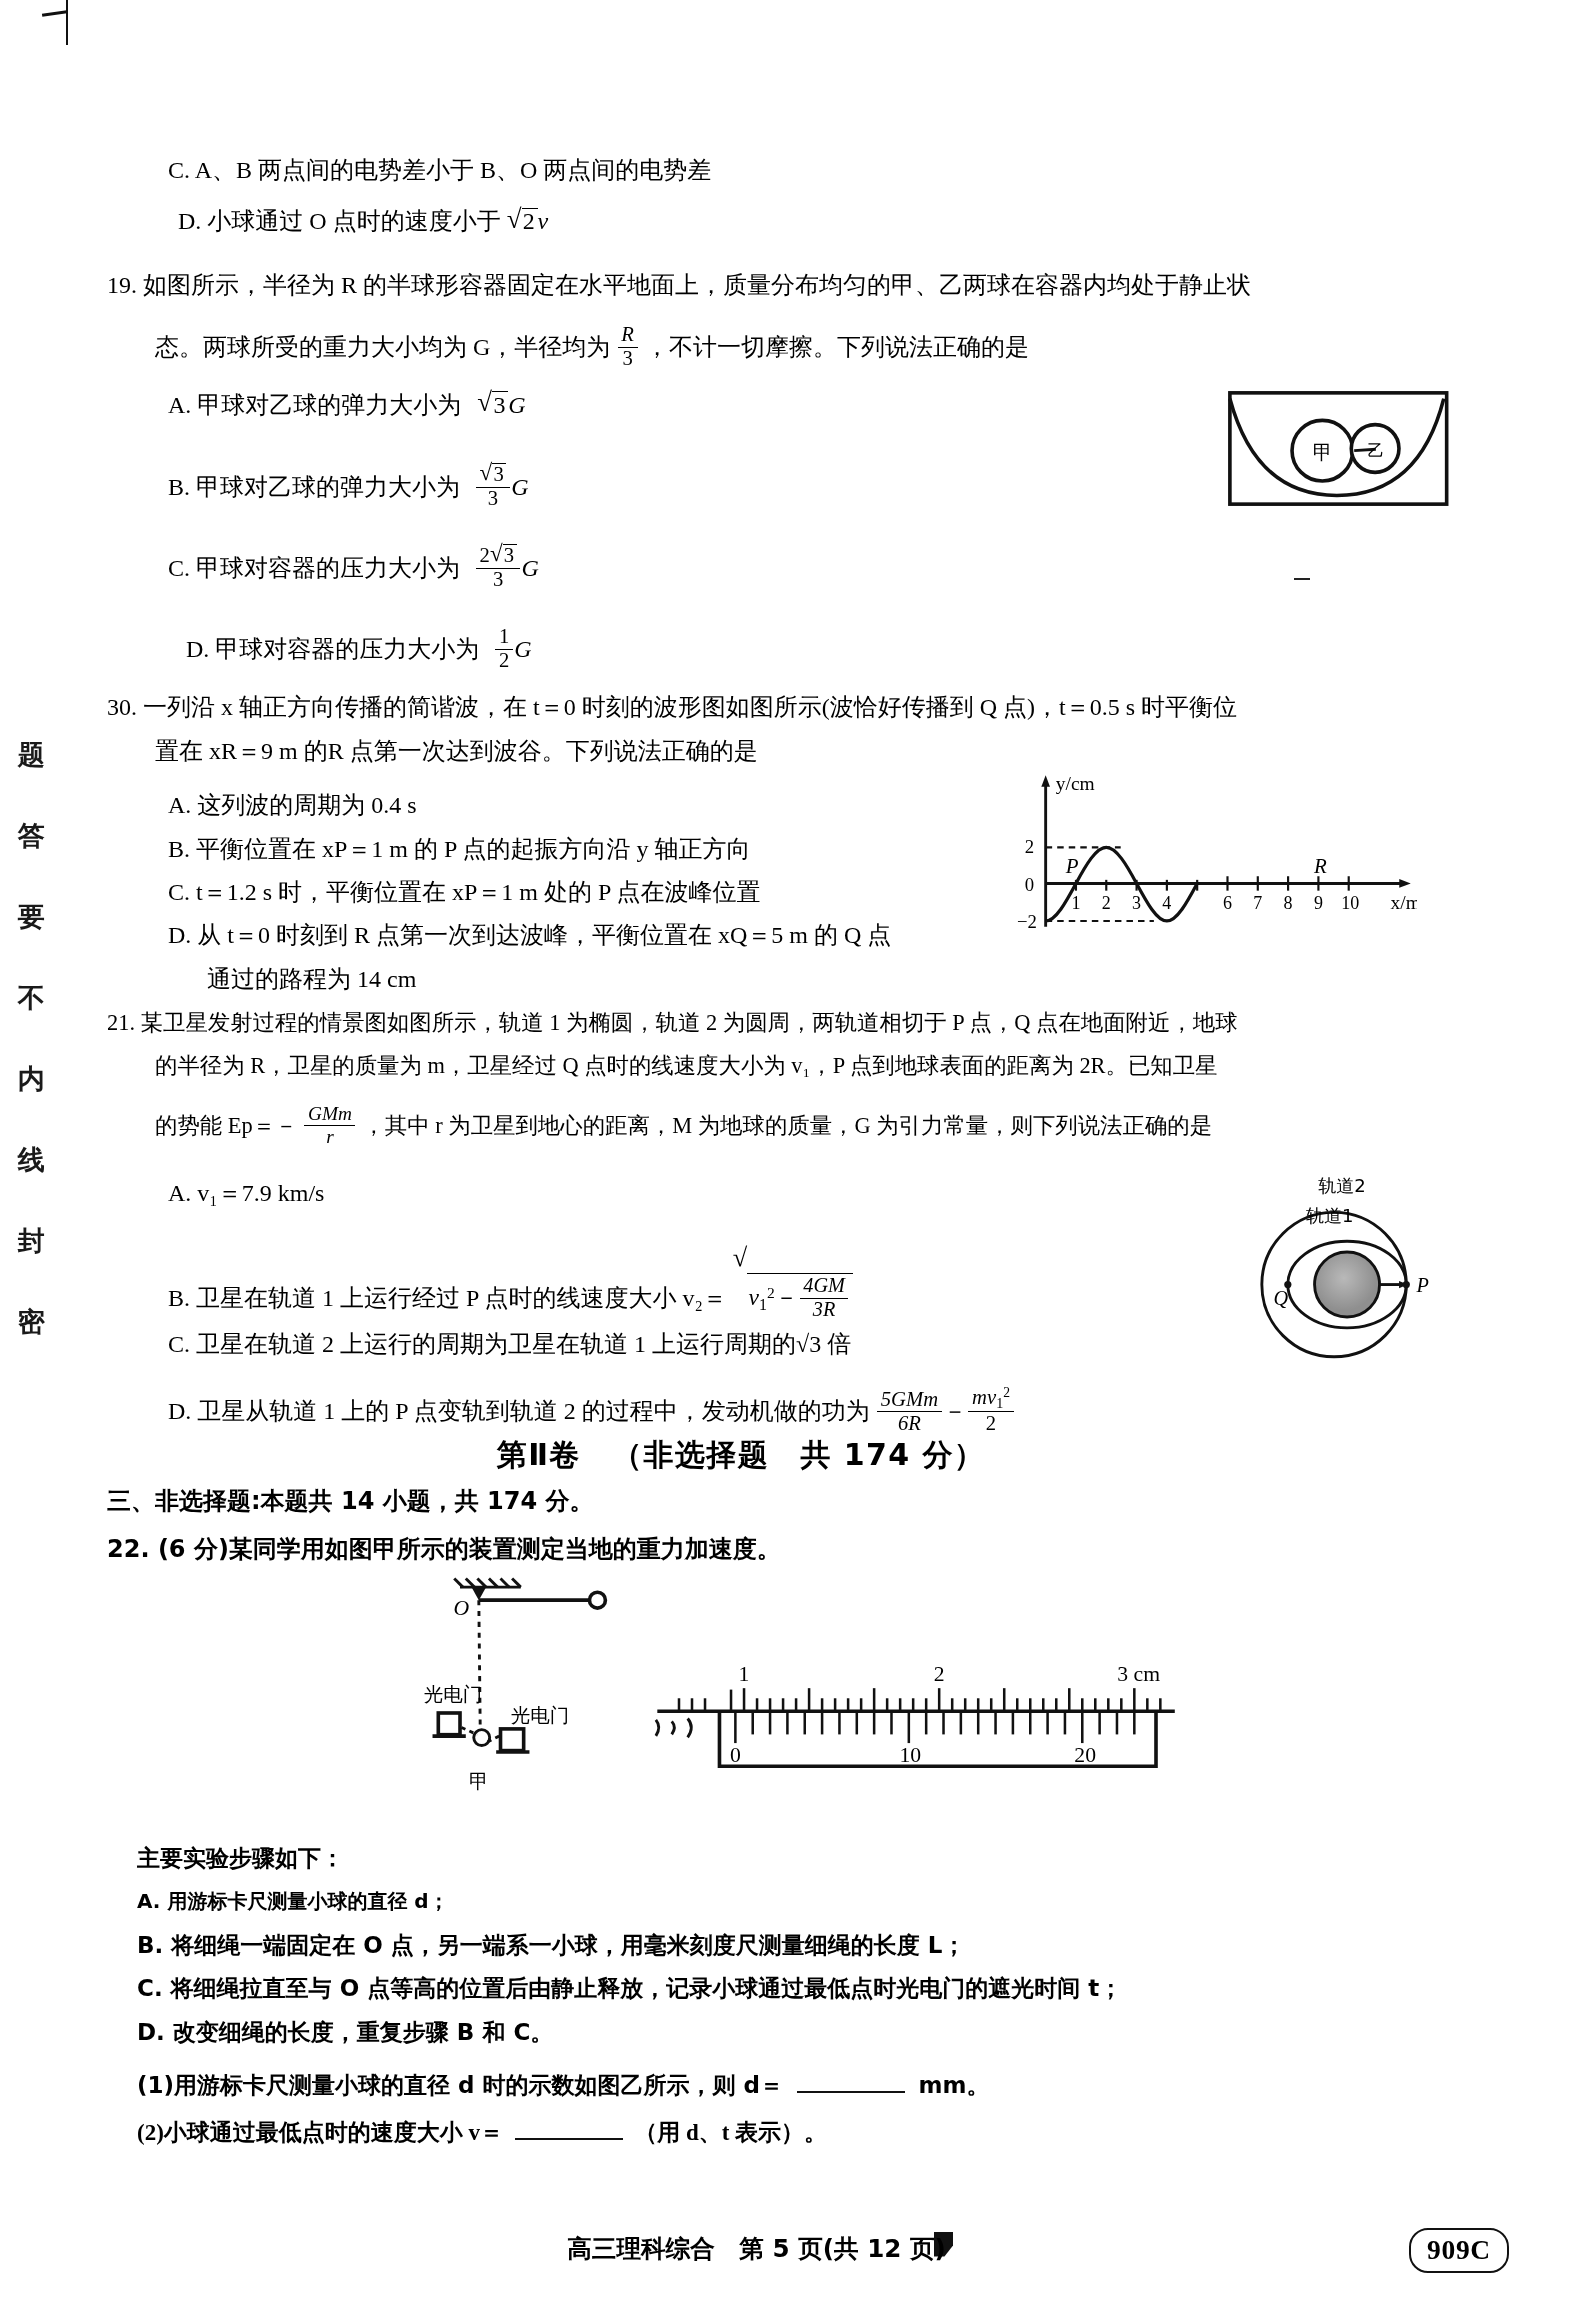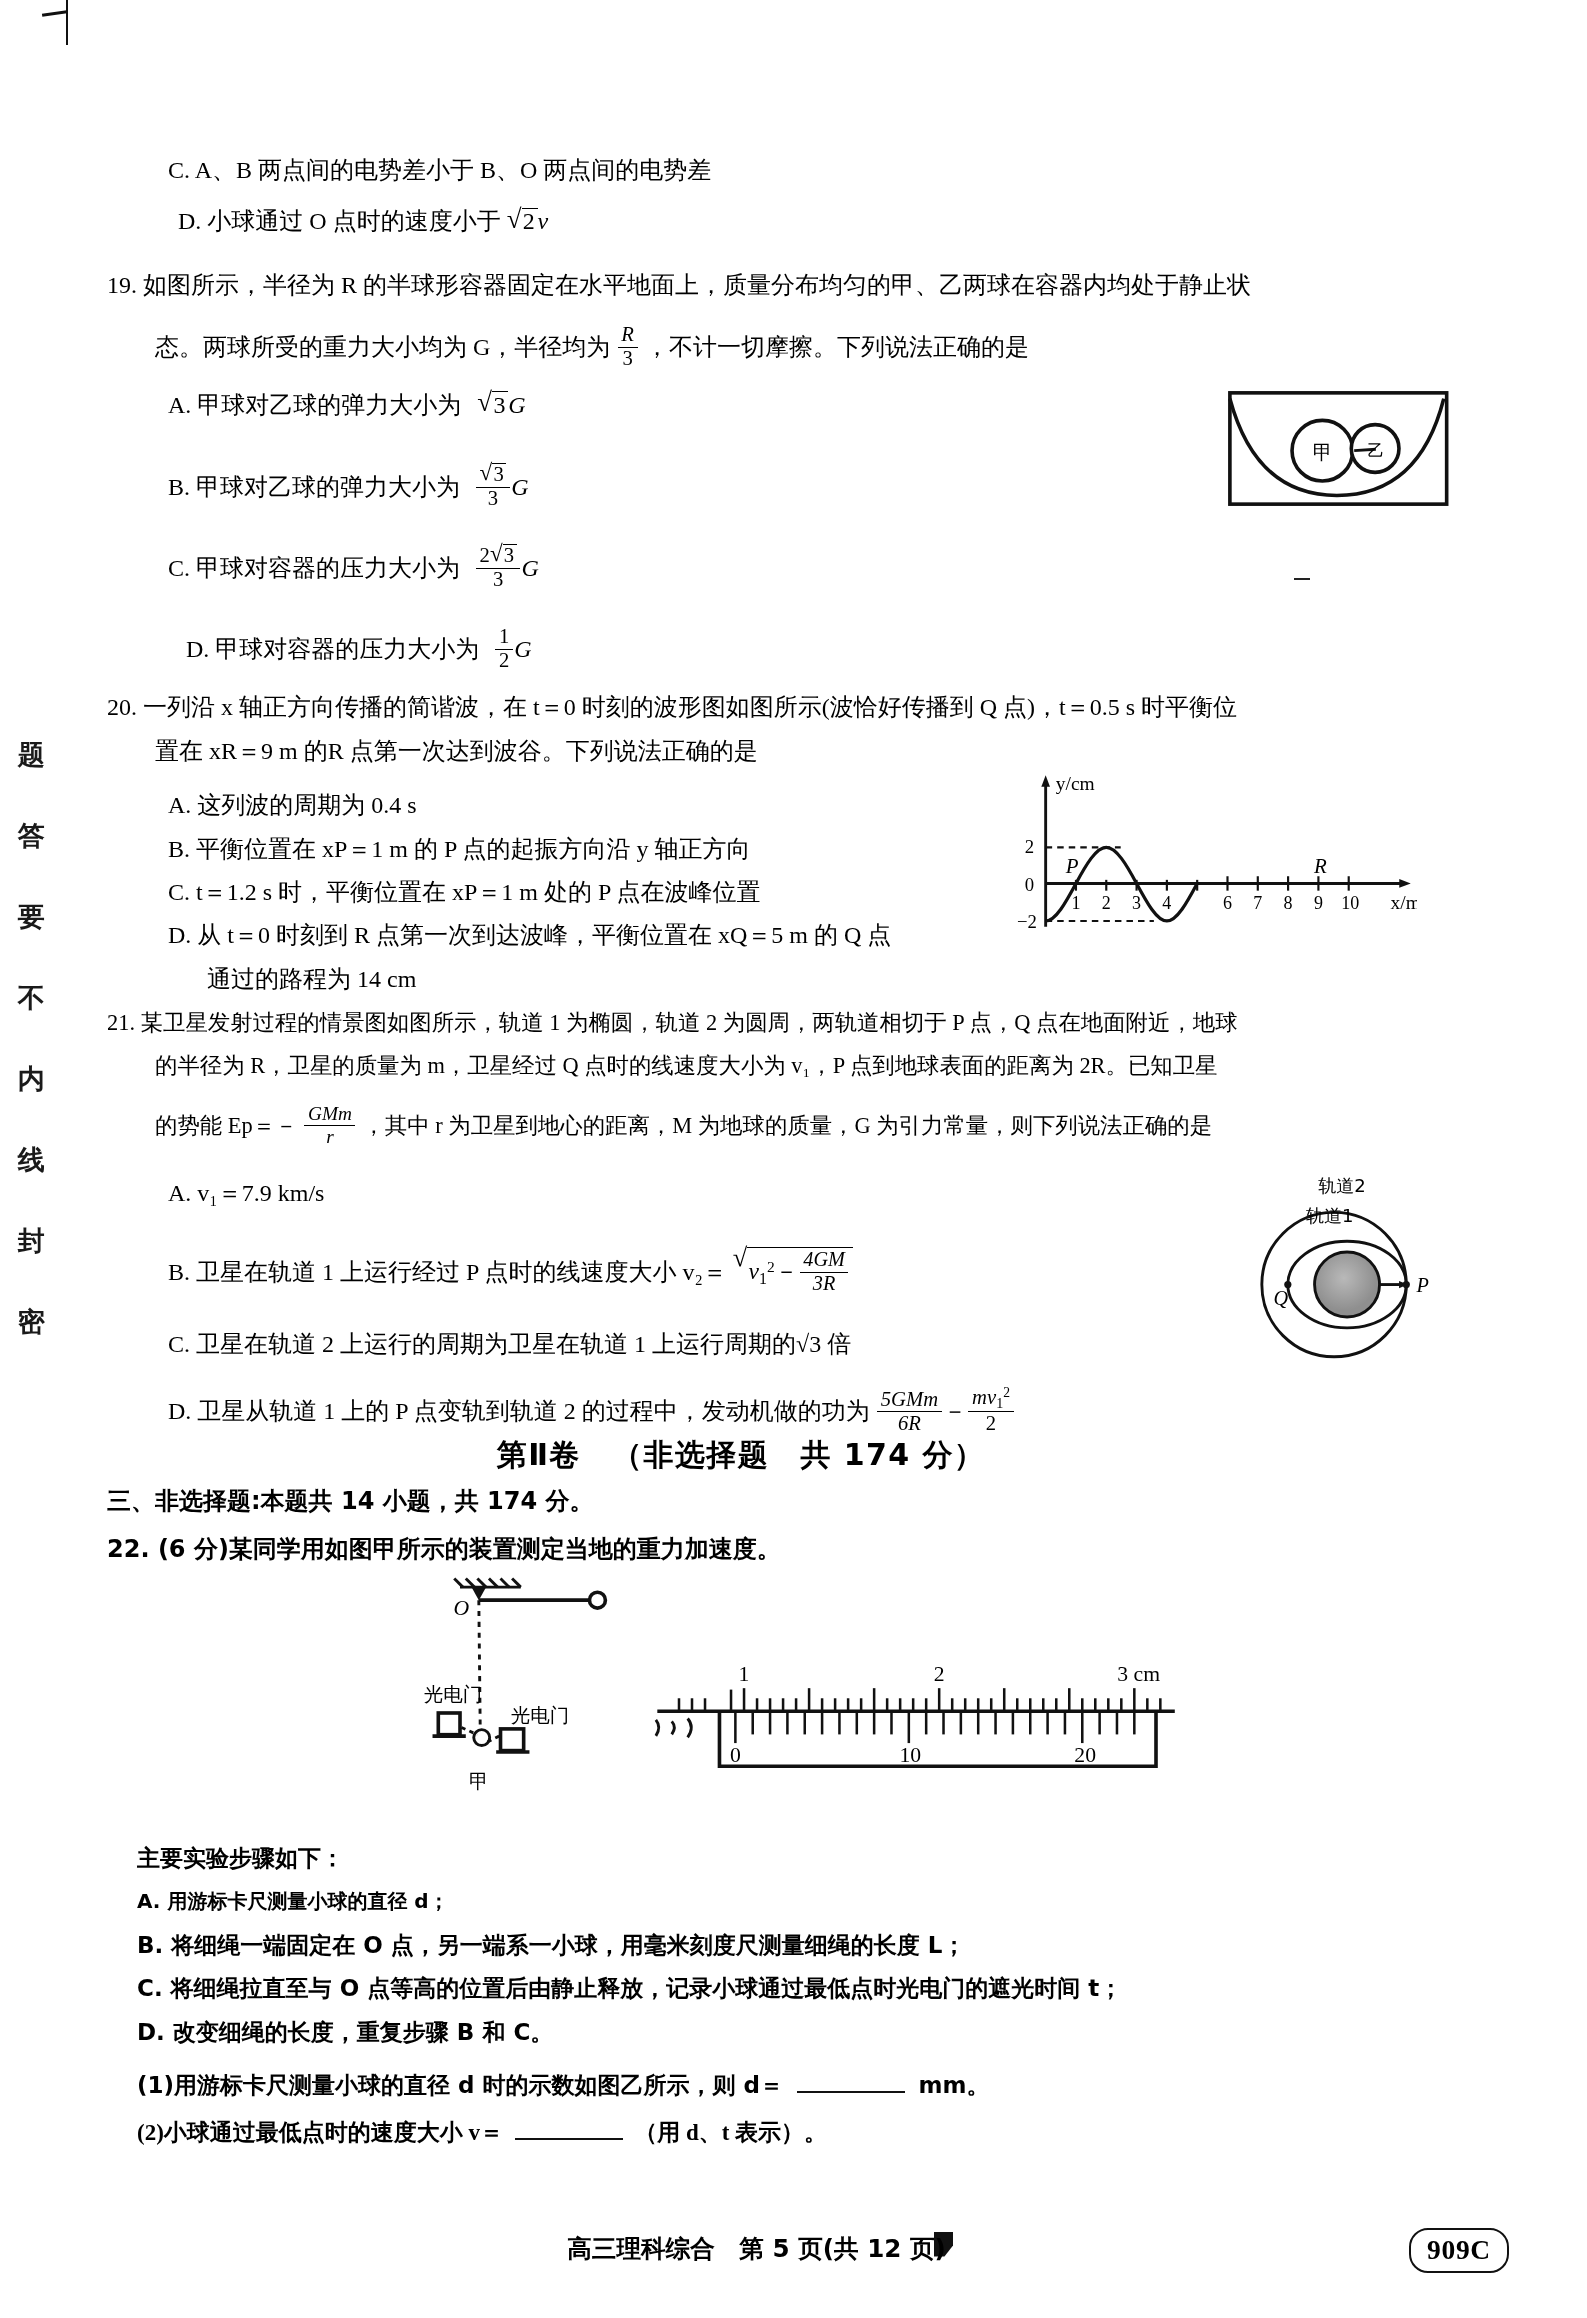--- a/index.html
+++ b/index.html
@@ -167,21 +167,21 @@
     <path d="M4 16 Q 40 150 152 150 Q 266 150 300 16" fill="none" stroke="#111" stroke-width="5"></path>
     <circle cx="132" cy="88" r="42" fill="#fff" stroke="#111" stroke-width="5"></circle>
     <circle cx="205" cy="85" r="33" fill="#fff" stroke="#111" stroke-width="5"></circle>
     <line x1="176" y1="88" x2="206" y2="86" stroke="#111" stroke-width="4"></line>
     <text x="132" y="100" font-size="27" font-family="DejaVu Sans, sans-serif" text-anchor="middle">甲</text>
     <text x="206" y="95" font-size="23" font-family="DejaVu Sans, sans-serif" text-anchor="middle">乙</text>
   </svg>
   <div class="speck" style="left:1294px; top:578px; width:16px; height:2.2px;"></div>
 
   <div class="abs ln" style="left:107px; top:695px;">
-    <span>20.</span>
+    <span>30.</span>
     <span>一列沿 x 轴正方向传播的简谐波，在 t＝0 时刻的波形图如图所示(波恰好传播到 Q 点)，t＝0.5 s 时平衡位</span>
   </div>
   <div class="abs ln" style="left:155px; top:739px;">置在 xR＝9 m 的R 点第一次达到波谷。下列说法正确的是</div>
 
   <div class="abs opt" style="left:168px; top:789px;">
     <span>A.</span>
     <span>这列波的周期为 0.4 s</span>
   </div>
   <div class="abs opt" style="left:168px; top:833px;">
     <span>B.</span>
@@ -263,21 +263,21 @@
 
   <div class="abs opt" style="left:168px; top:1177px;">
     <span>A.</span>
     <span>v₁＝7.9 km/s</span>
   </div>
 
   <div class="abs opt" style="left:168px; top:1247px;">
     <span>B.</span>
     <span>卫星在轨道 1 上运行经过 P 点时的线速度大小 v₂＝</span>
     <span class="rad" style="font-size:0.98em;">
-      <span class="bar" style="padding-top:1.4px;">
+      <span class="bar" style="padding-top:1.4px;margin-top:26px;">
         <i class="it">v</i><span class="sub">1</span><span class="sup">2</span>－<span class="frac fs-sm"><span class="num"><i class="it">4GM</i></span><span class="den"><i class="it">3R</i></span></span>
       </span>
     </span>
   </div>
 
   <div class="abs opt" style="left:168px; top:1328px;">
     <span>C.</span>
     <span>卫星在轨道 2 上运行的周期为卫星在轨道 1 上运行周期的√3 倍</span>
   </div>
 

